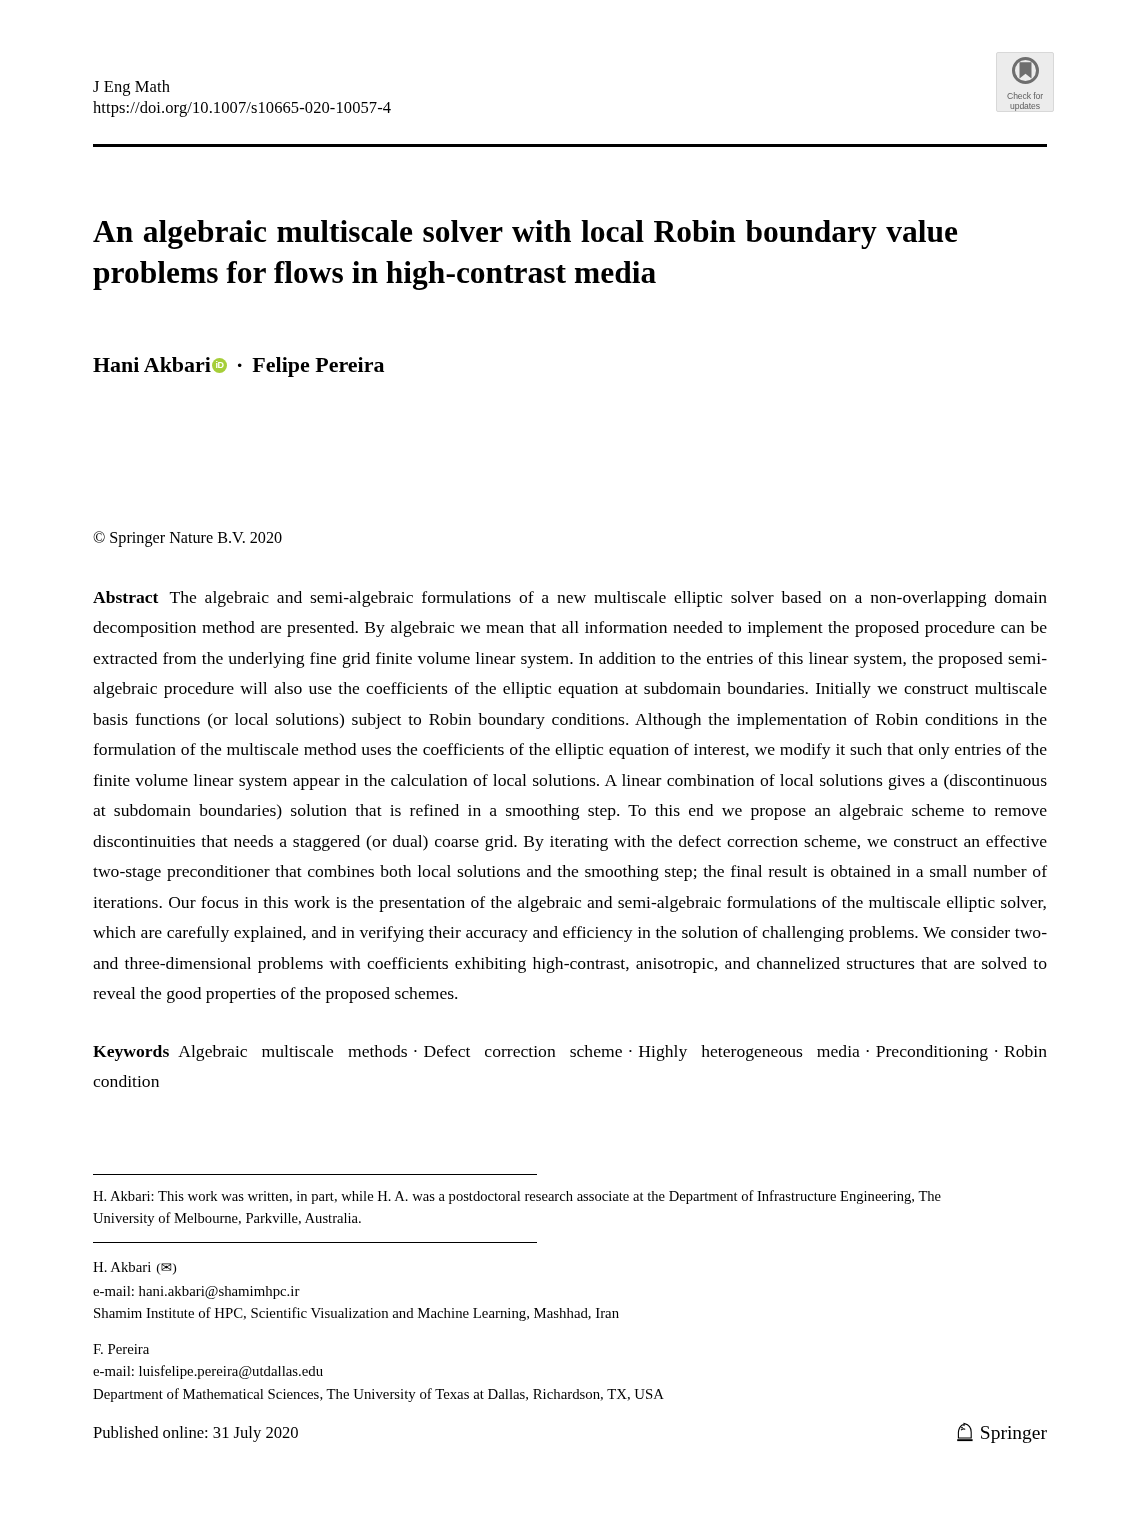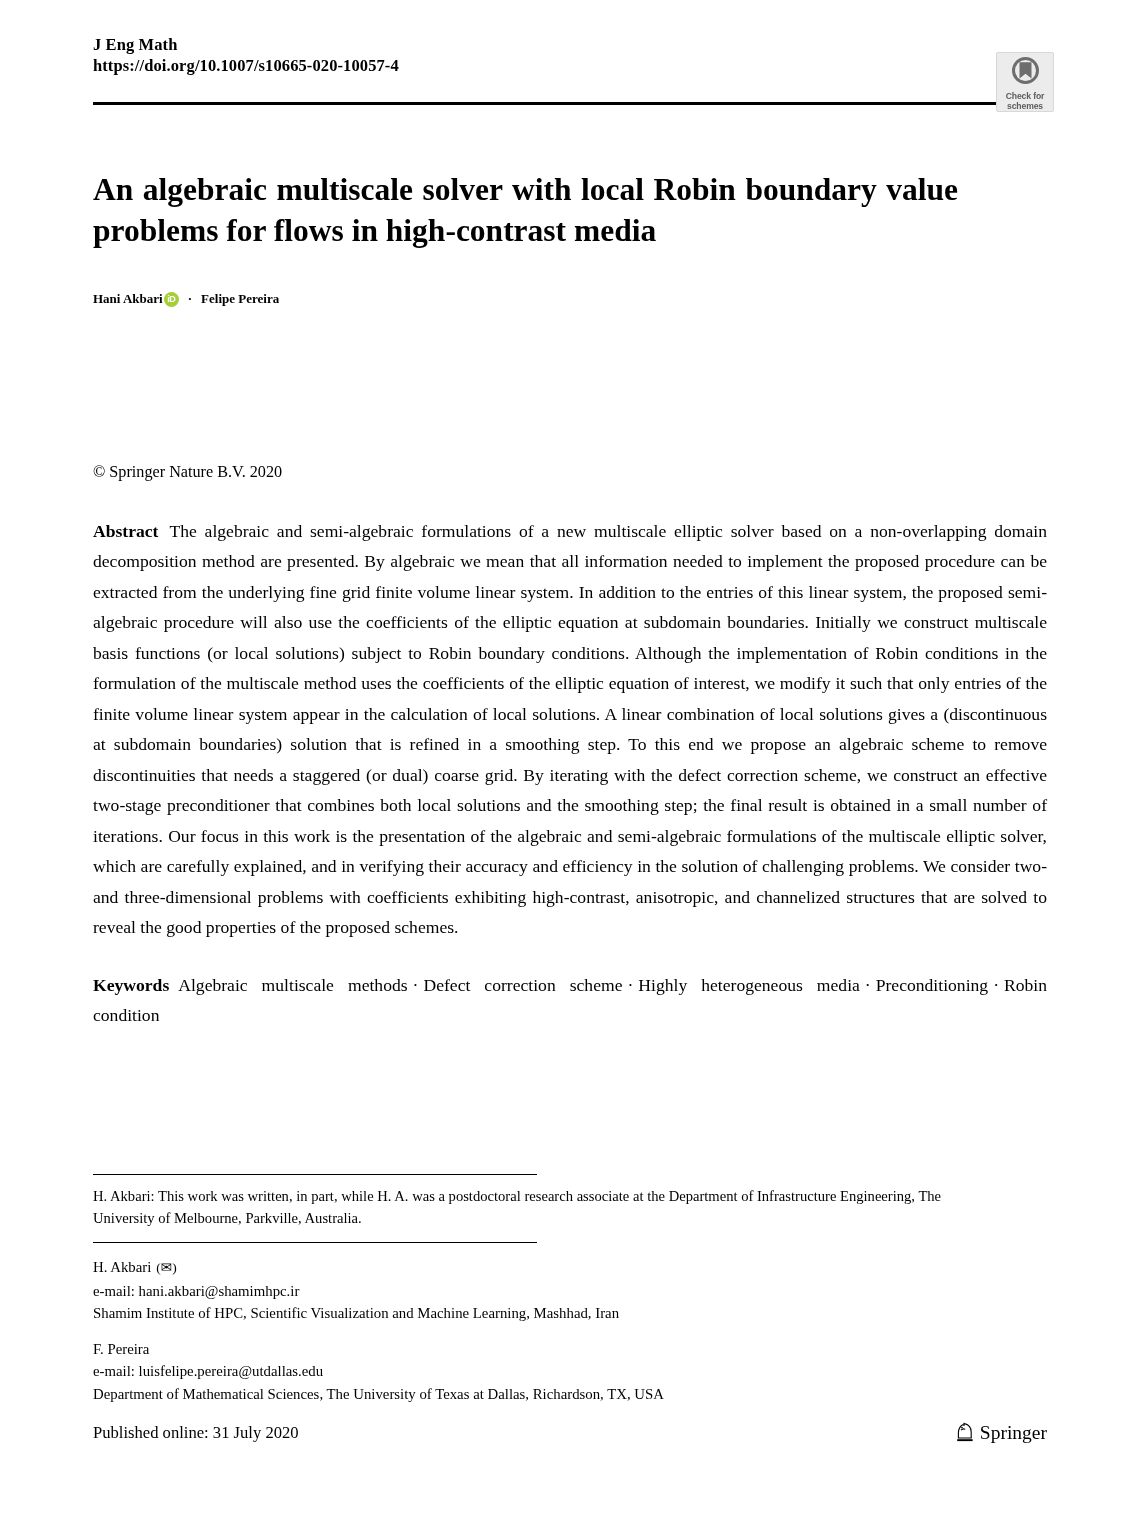--- a/index.html
+++ b/index.html
@@ -20,23 +20,22 @@
     left: 0; top: 0;
     width: 1140px;
     height: 1536px;
     box-sizing: border-box;
     padding: 0 93px;
   }
 
   
   .header {
     position: relative;
-    padding-top: 34px;
+    padding-top: 76px;
     height: 62px;
-    font-weight: bold;
   }
   .journal-line {
     font-size: 16.5px;
     line-height: 21px;
     letter-spacing: 0.1px;
   }
   .doi-line {
     font-size: 16.5px;
     line-height: 21px;
     letter-spacing: 0.1px;
@@ -84,22 +83,22 @@
     line-height: 41px;
     font-weight: bold;
     text-align: justify;
     text-align-last: left;
     letter-spacing: 0px;
     width: 865px;
   }
 
   
   .authors {
-    margin-top: 36px;
-    font-size: 13px;
+    margin-top: 60px;
+    font-size: 22px;
     font-weight: bold;
     line-height: 24px;
     display: flex;
     align-items: center;
   }
   .orcid-icon {
     display: inline-block;
     width: 15px;
     height: 15px;
     border-radius: 50%;
@@ -225,21 +224,21 @@
 
     <div class="crossmark">
       <span class="crossmark-icon">
         <svg viewBox="0 0 27 27" width="27" height="27" aria-hidden="true">
           <circle cx="13.5" cy="13.5" r="12" fill="none" stroke="#6e6e6e" stroke-width="3"></circle>
           <path d="M7.5 5.2 h12 v16.2 l-6 -4.6 -6 4.6 Z" fill="#6e6e6e"></path>
         </svg>
       </span>
       <span class="crossmark-label">
         <span>Check for</span><br>
-        <span>schemes</span>
+        <span>updates</span>
       </span>
     </div>
   </div>
   <hr class="header-rule">
 
   <h1 class="title">An algebraic multiscale solver with local Robin boundary value problems for flows in high-contrast media</h1>
 
   <div class="authors">
     <span>Hani Akbari</span>
     <span class="orcid-icon"></span>

